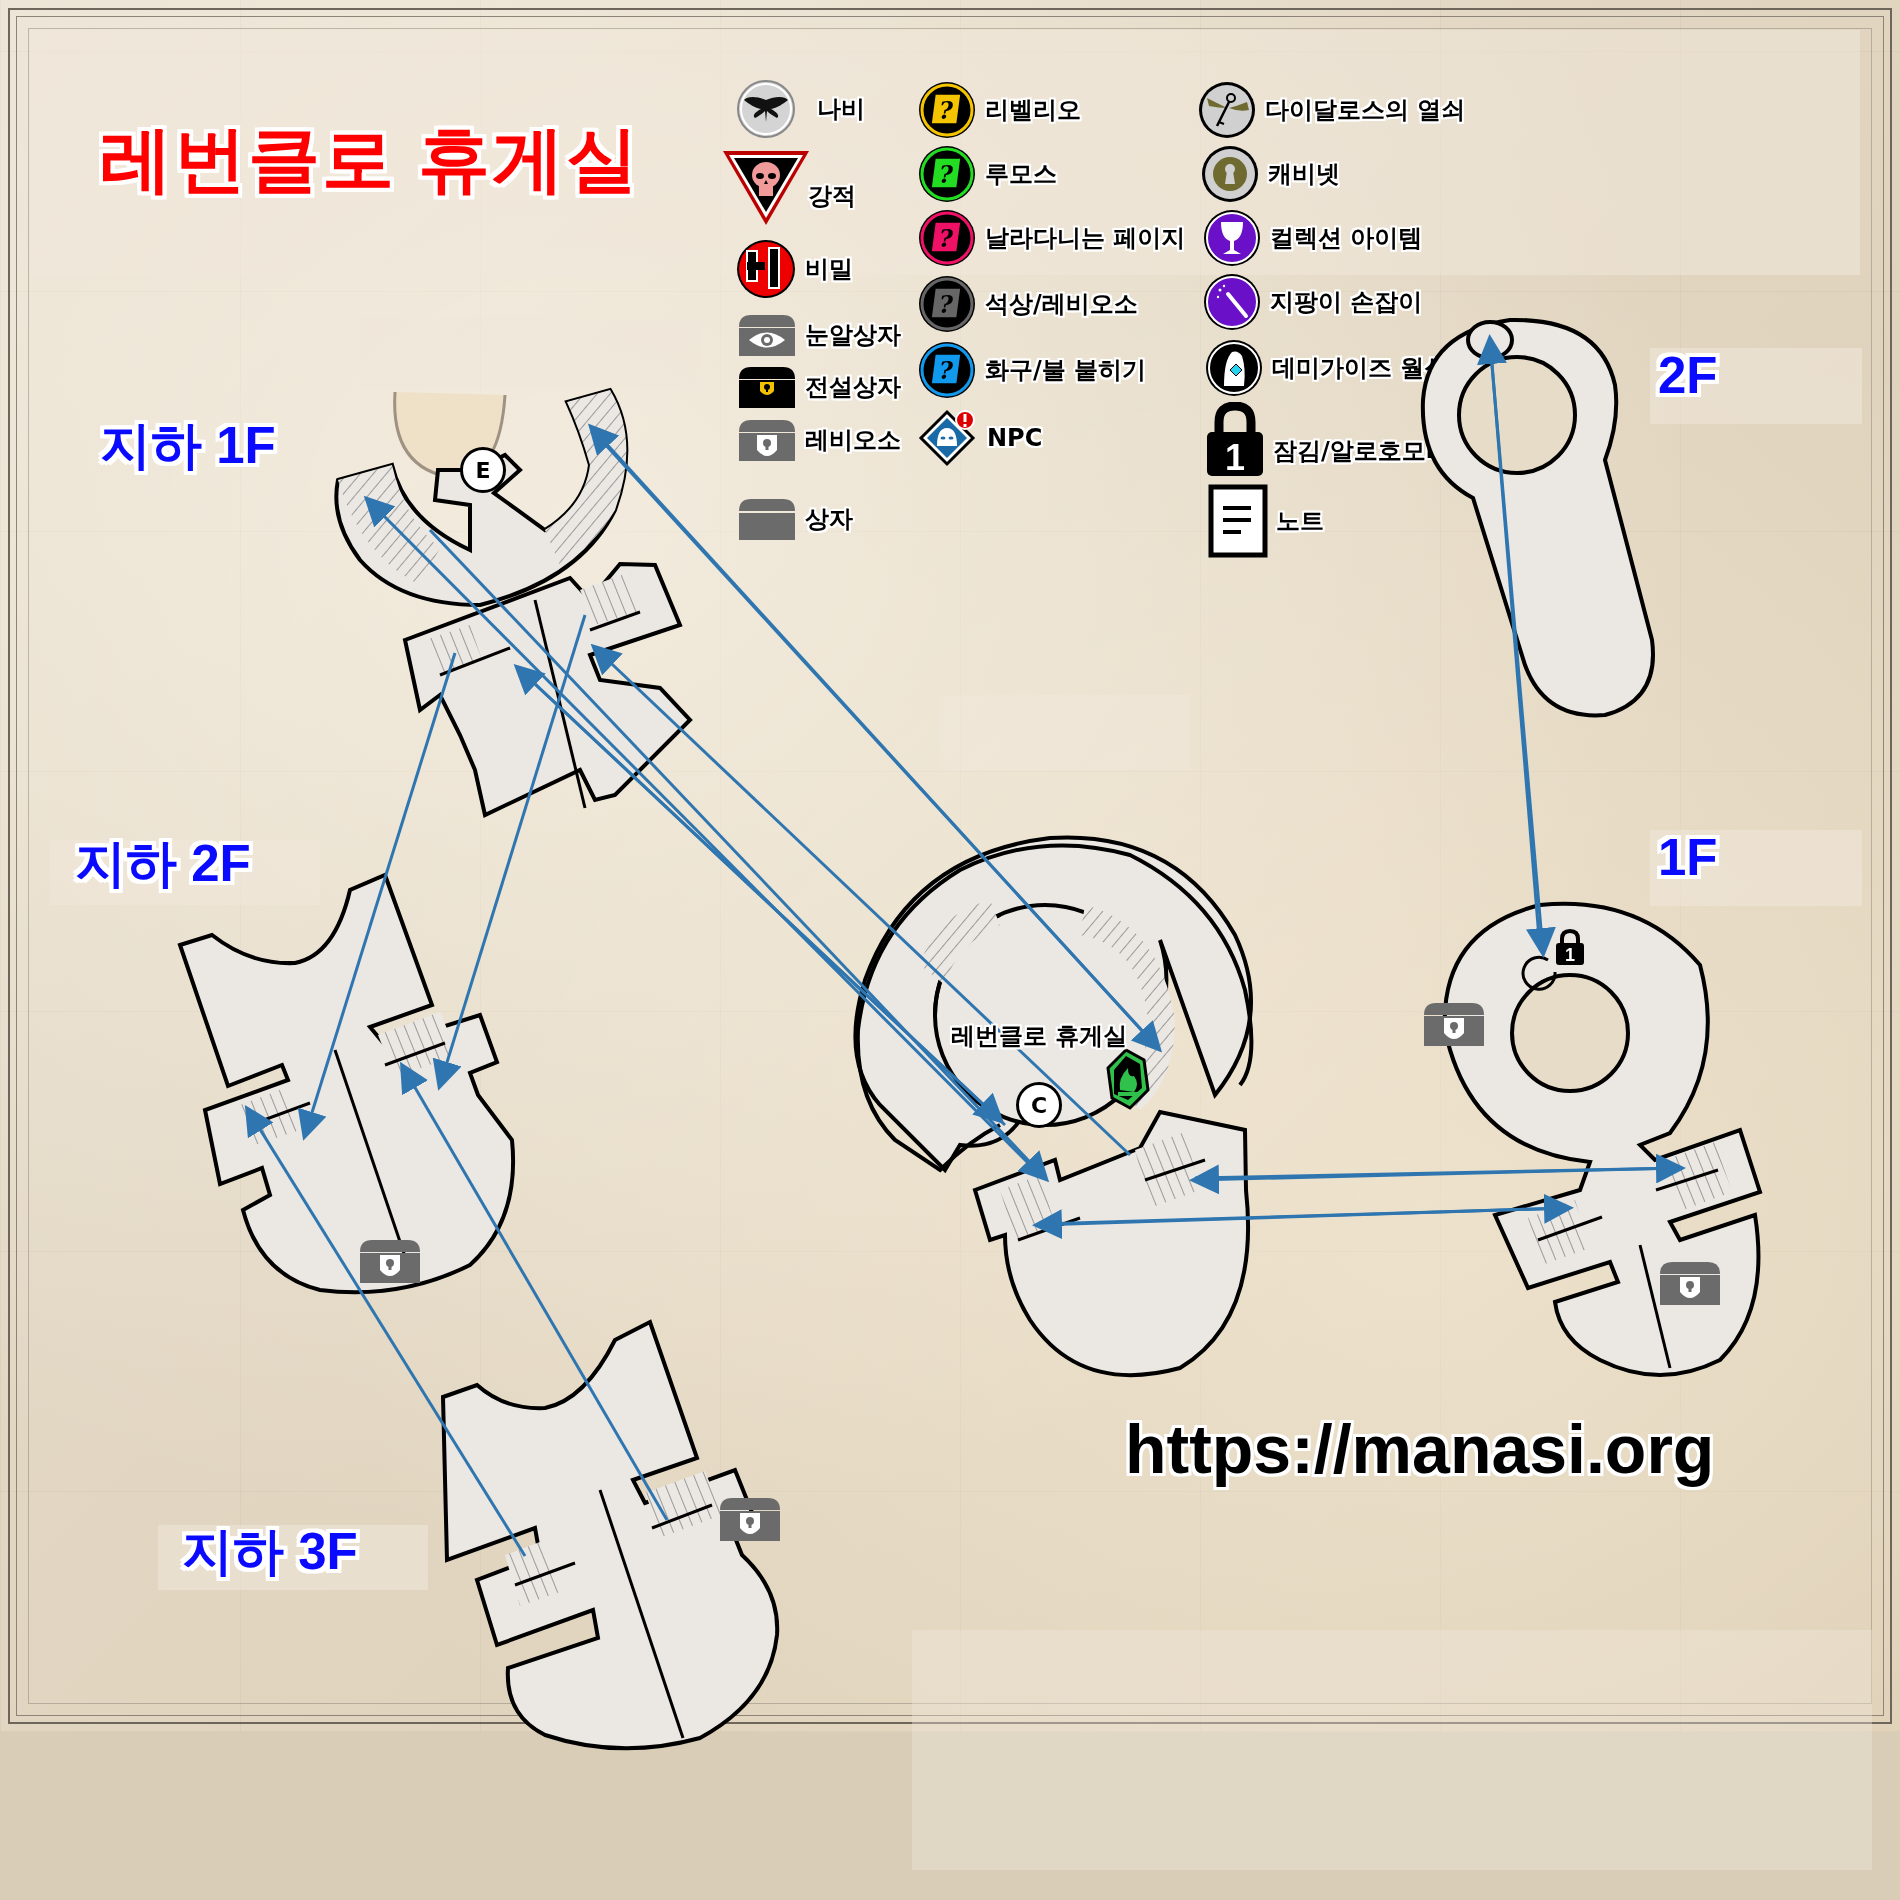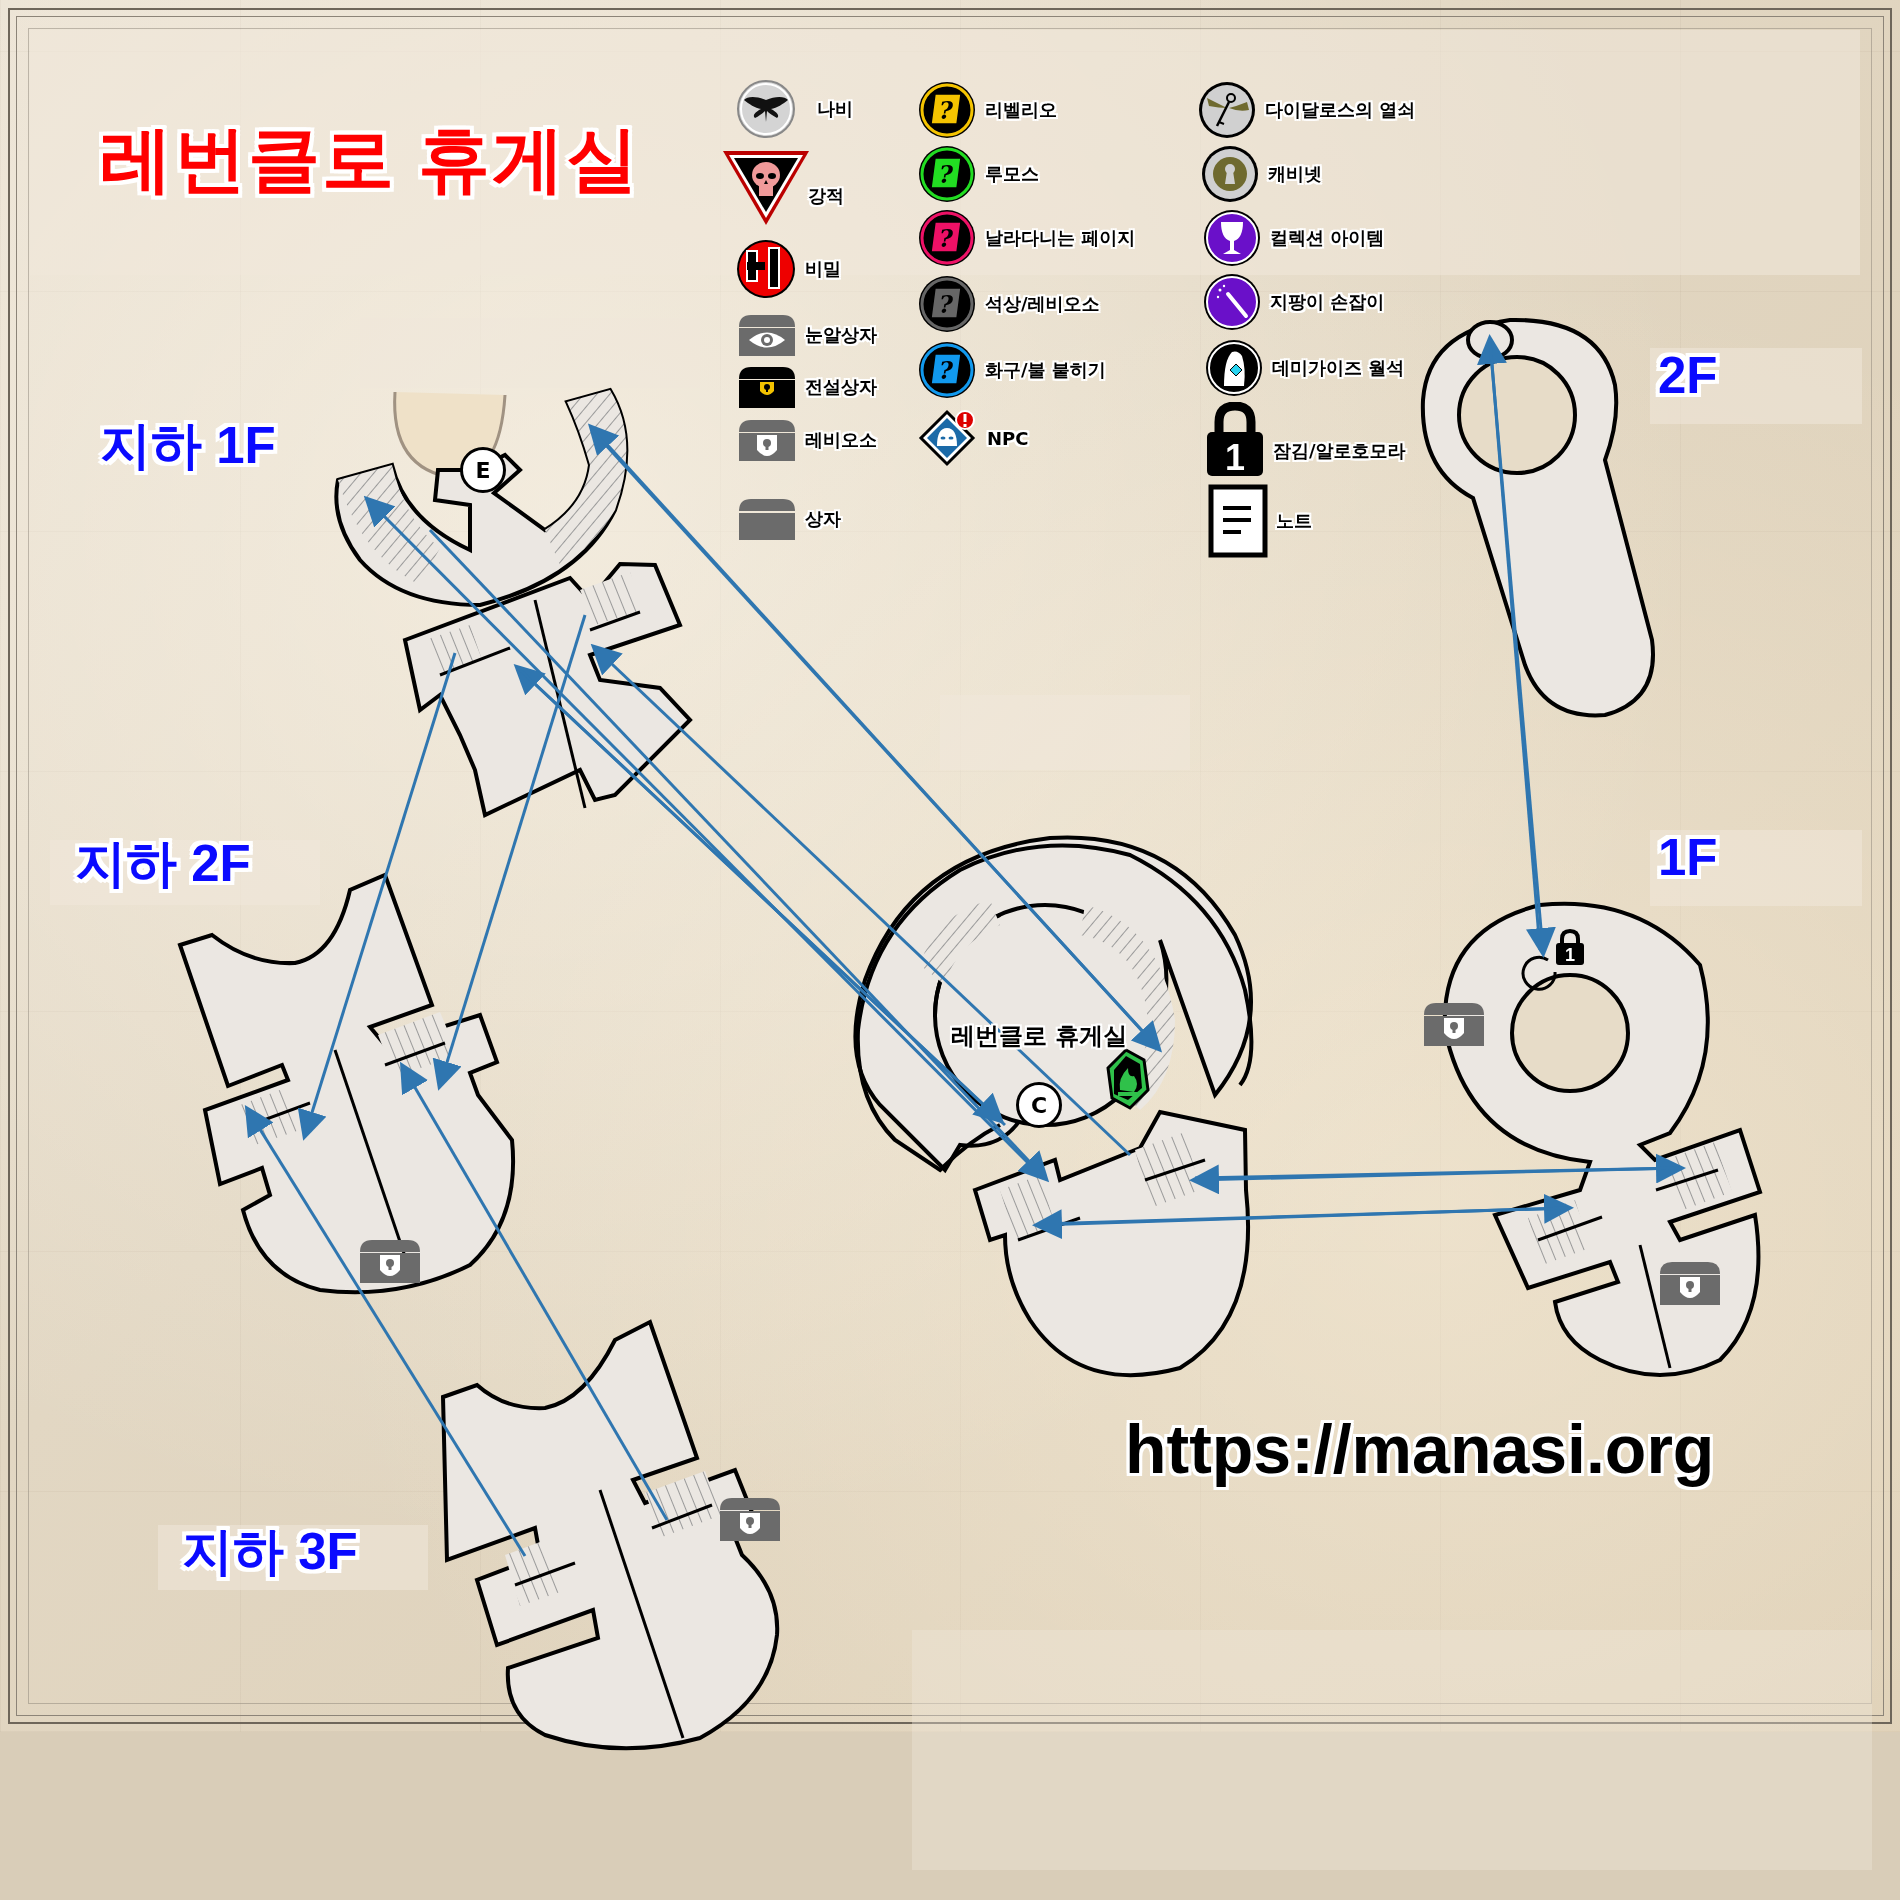--- a/index.html
+++ b/index.html
@@ -18,21 +18,21 @@
   .panel { position:absolute; background:rgba(240,232,218,0.55); }
   .outline-text { position:absolute; font-family:"Liberation Sans", sans-serif; font-weight:bold; white-space:nowrap;
     -webkit-text-stroke:0; }
   .title { left:100px; top:112px; font-size:72px; color:#ff0000; letter-spacing:2px;
     text-shadow: -4px -4px 0 #fff, 4px -4px 0 #fff, -4px 4px 0 #fff, 4px 4px 0 #fff, 0 -4px 0 #fff, 0 4px 0 #fff, -4px 0 0 #fff, 4px 0 0 #fff; }
   .floor-label { font-size:51px; color:#0a0aff;
     text-shadow: -4px -4px 0 #fff, 4px -4px 0 #fff, -4px 4px 0 #fff, 4px 4px 0 #fff, 0 -4px 0 #fff, 0 4px 0 #fff, -4px 0 0 #fff, 4px 0 0 #fff; }
   .url { font-size:68px; color:#000;
     text-shadow: -3px -3px 0 #fff, 3px -3px 0 #fff, -3px 3px 0 #fff, 3px 3px 0 #fff, 0 -3px 0 #fff, 0 3px 0 #fff, -3px 0 0 #fff, 3px 0 0 #fff; }
   .legend-item { position:absolute; display:flex; align-items:center; gap:8px; }
-  .legend-label { font-family:"DejaVu Sans", sans-serif; font-weight:bold; font-size:18px; color:#000; white-space:nowrap;
+  .legend-label { font-family:"DejaVu Sans", sans-serif; font-weight:bold; font-size:24px; color:#000; white-space:nowrap;
     text-shadow: -2px -2px 0 #fff, 2px -2px 0 #fff, -2px 2px 0 #fff, 2px 2px 0 #fff, 0 -2px 0 #fff, 0 2px 0 #fff, -2px 0 0 #fff, 2px 0 0 #fff; }
   .map-label { position:absolute; font-family:"DejaVu Sans", sans-serif; font-weight:bold; font-size:24px; color:#000; white-space:nowrap;
     text-shadow: -2px -2px 0 #fff, 2px -2px 0 #fff, -2px 2px 0 #fff, 2px 2px 0 #fff, 0 -2px 0 #fff, 0 2px 0 #fff, -2px 0 0 #fff, 2px 0 0 #fff; }
   svg.maplayer { position:absolute; left:0; top:0; }
   .marker { position:absolute; }
 </style>
 </head>
 <body>
 
 <div id="stage">

